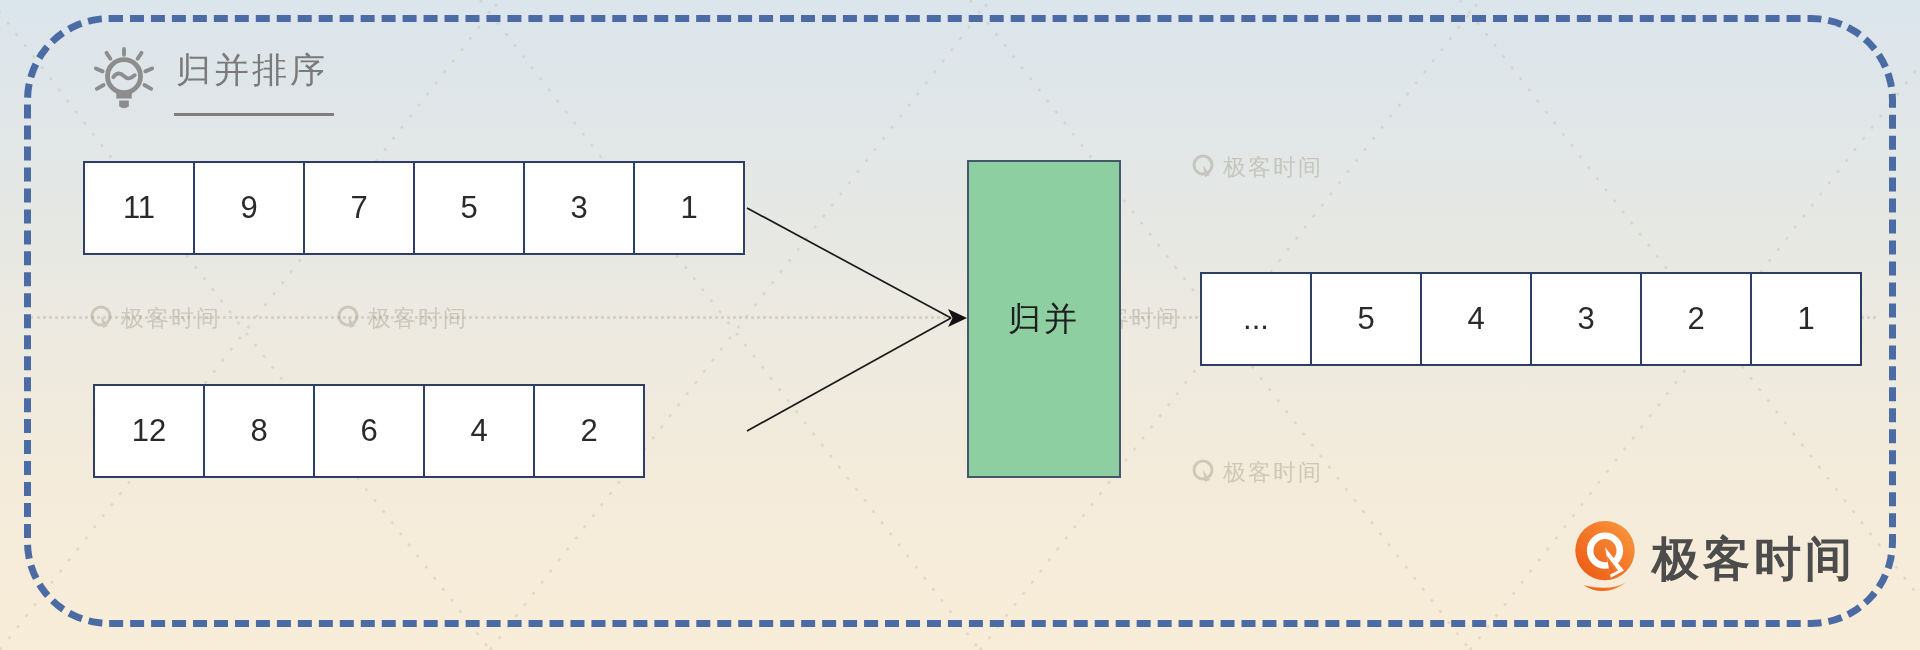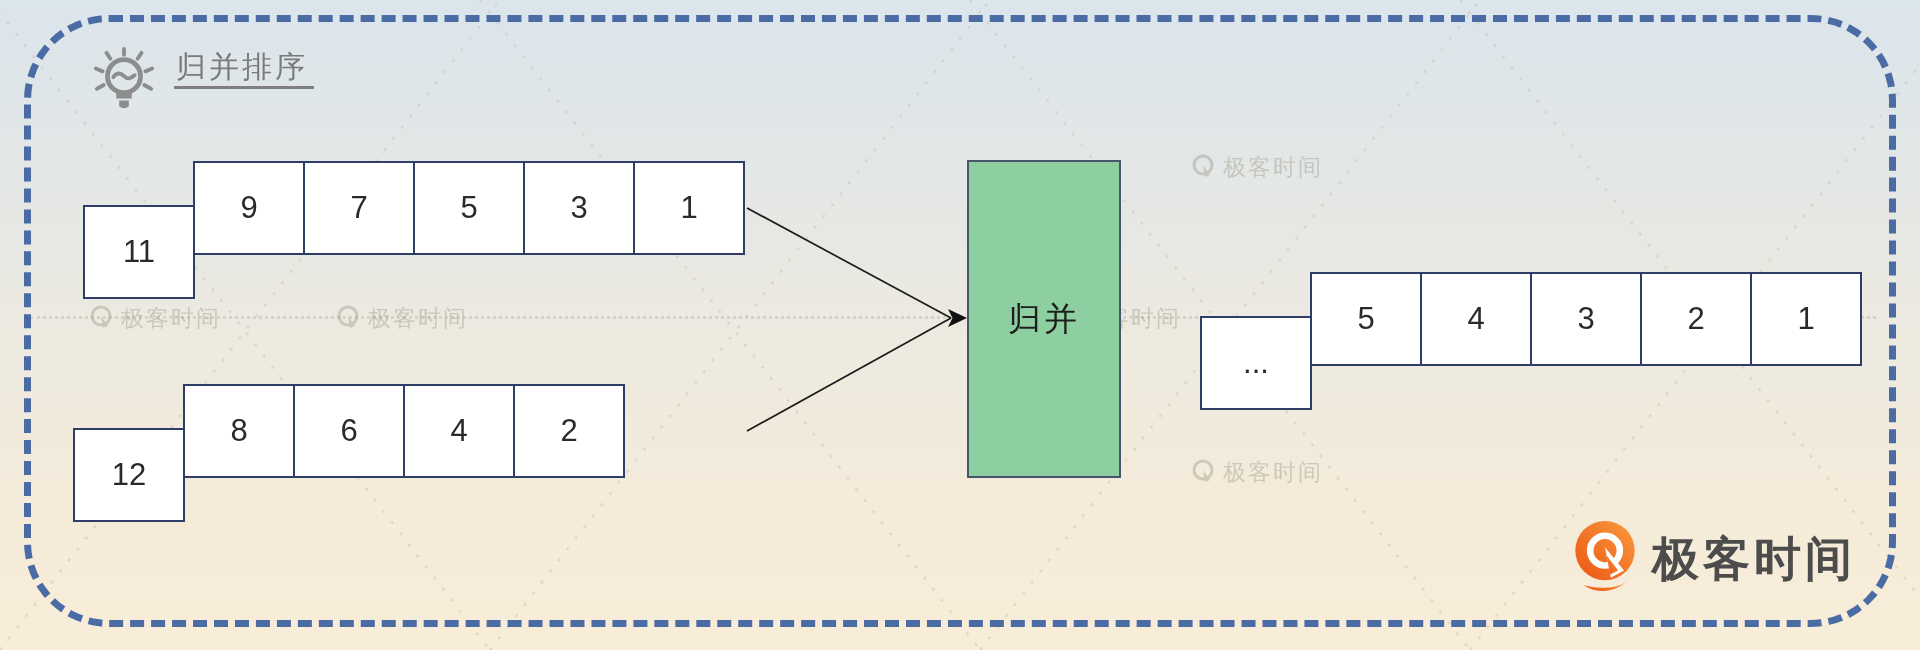--- a/index.html
+++ b/index.html
@@ -13,34 +13,34 @@
   .hdots{position:absolute;left:30px;top:316px;width:1846px;height:0;
          border-top:3px dotted #c3bcae;opacity:.5;z-index:0;}
   
   .frame{
     position:absolute;left:24px;top:15px;width:1872px;height:612px;
     box-sizing:border-box;border:7px dashed #4a6ba3;border-radius:85px;z-index:1;
   }
   
   .title-row{position:absolute;left:90px;top:46px;display:flex;align-items:flex-start;gap:16px;z-index:3;}
   .title-text{
-    font-size:30px;color:#7a7a7a;letter-spacing:3px;font-weight:400;
-    border-bottom:3px solid #7f7f7f;padding:6px 6px 4px 2px;line-height:1;
+    font-size:35px;color:#7a7a7a;letter-spacing:3px;font-weight:400;
+    border-bottom:3px solid #7f7f7f;padding:6px 6px 26px 2px;line-height:1;
   }
   
   .num-array{position:absolute;display:flex;z-index:3;}
   .cell{
     width:112px;height:94px;box-sizing:border-box;background:#ffffff;
     border:2px solid #2f3e66;margin-left:-2px;
     display:flex;align-items:center;justify-content:center;
     font-size:31px;color:#2a2a2a;
   }
-  .cell:first-child{margin-left:0;margin-top:44px;}
+  .cell:first-child{margin-left:0;}
   .array-top{left:83px;top:161px;}
-  .array-bottom{left:73px;top:384px;}
+  .array-bottom{left:93px;top:384px;}
   .array-result{left:1200px;top:272px;}
   
   .merge-box{
     position:absolute;left:967px;top:160px;width:154px;height:318px;box-sizing:border-box;
     background:#8ecfa2;border:2px solid #46566b;z-index:3;
     display:flex;align-items:center;justify-content:center;
     font-size:33px;color:#1e1e1e;letter-spacing:3px;
   }
   
   #arrows{position:absolute;left:0;top:0;z-index:2;pointer-events:none;}

